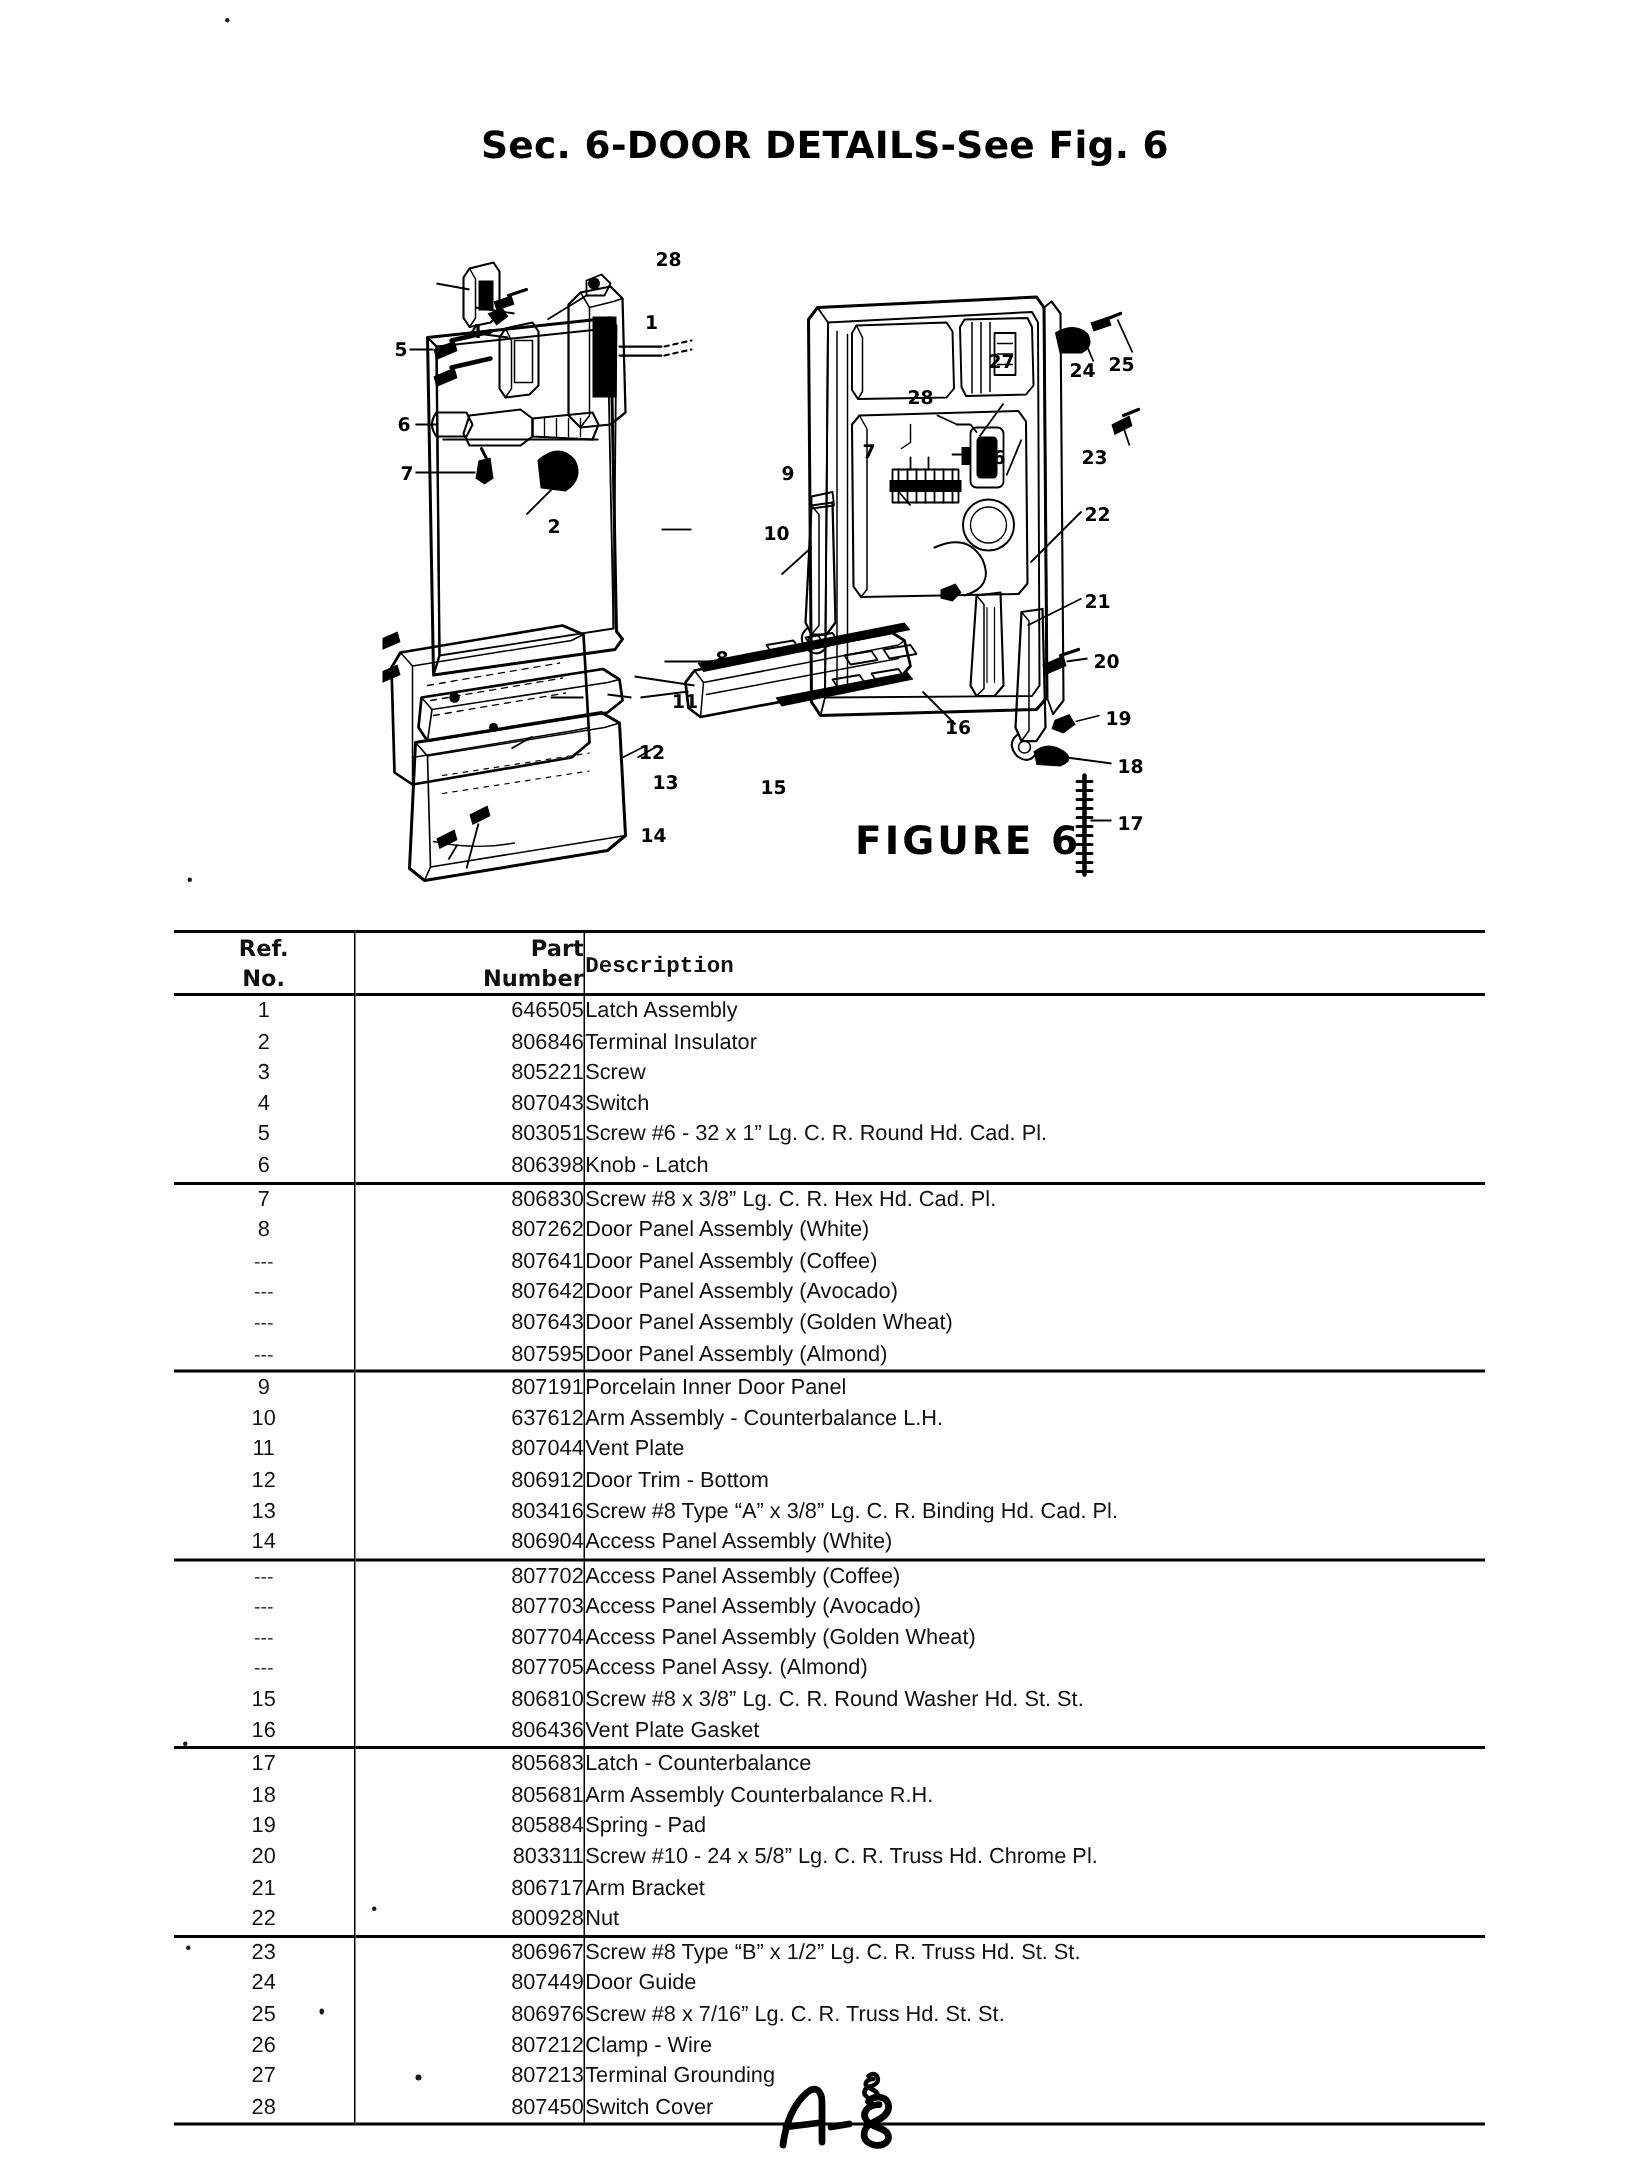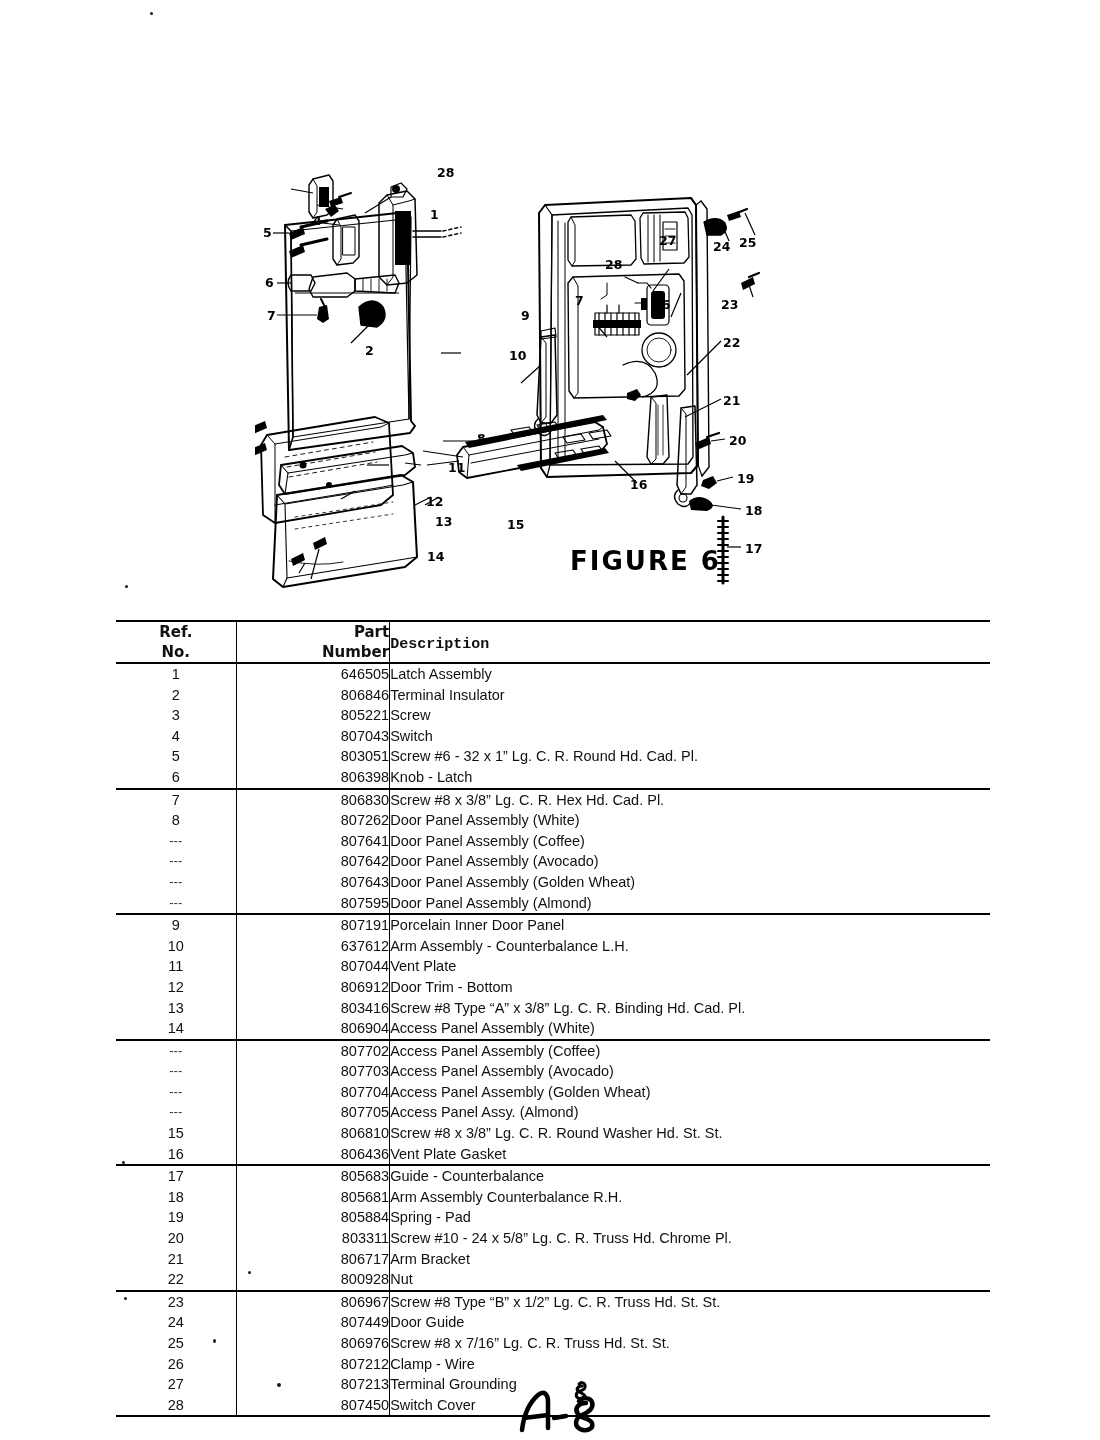--- a/index.html
+++ b/index.html
@@ -148,20 +148,21 @@
 
 <div class="speck" style="left:150px;top:12px;width:3px;height:3px;"></div>
 <div class="speck" style="left:125px;top:585px;width:3px;height:3px;"></div>
 <div class="speck" style="left:122px;top:1161px;width:3px;height:3px;"></div>
 <div class="speck" style="left:124px;top:1297px;width:3px;height:3px;"></div>
 <div class="speck" style="left:277px;top:1383px;width:4px;height:4px;"></div>
 <div class="speck" style="left:213px;top:1339px;width:3px;height:4px;"></div>
 <div class="speck" style="left:248px;top:1271px;width:3px;height:3px;"></div>
 
 <div class="title-block">
+  <div class="title-main">Sec. 6-DOOR DETAILS-See Fig. 6</div>
 </div>
 
 <div id="figure-area">
 <svg width="560" height="425" viewBox="0 0 560 425" xmlns="http://www.w3.org/2000/svg">
   <g fill="none" stroke="#000" stroke-width="1.6" stroke-linejoin="round" stroke-linecap="round">
 
     <path d="M30 60 L152 47 L156 256 L160 261 L155 268 L34 285 Z" stroke-width="2"></path>
     <path d="M30 60 L36 66 L38 272 L34 285"></path>
     <path d="M36 66 L150 54 L154 254 L38 272 Z" stroke-width="1.2"></path>
     <path d="M152 47 L156 52 L154 254" stroke-width="1.2"></path>
@@ -569,21 +570,21 @@
               <div>805683</div>
               <div>805681</div>
               <div>805884</div>
               <div>803311</div>
               <div>806717</div>
               <div>800928</div>
             </div>
           </td>
           <td class="col-desc">
             <div class="stack">
-              <div>Guide - Counterbalance</div>
+              <div>Latch - Counterbalance</div>
               <div>Arm Assembly Counterbalance R.H.</div>
               <div>Spring - Pad</div>
               <div>Screw #10 - 24 x 5/8” Lg. C. R. Truss Hd. Chrome Pl.</div>
               <div>Arm Bracket</div>
               <div>Nut</div>
             </div>
           </td>
         </tr>
         <tr class="grp grp-pad-top grp-pad-bot">
           <td class="col-ref">

